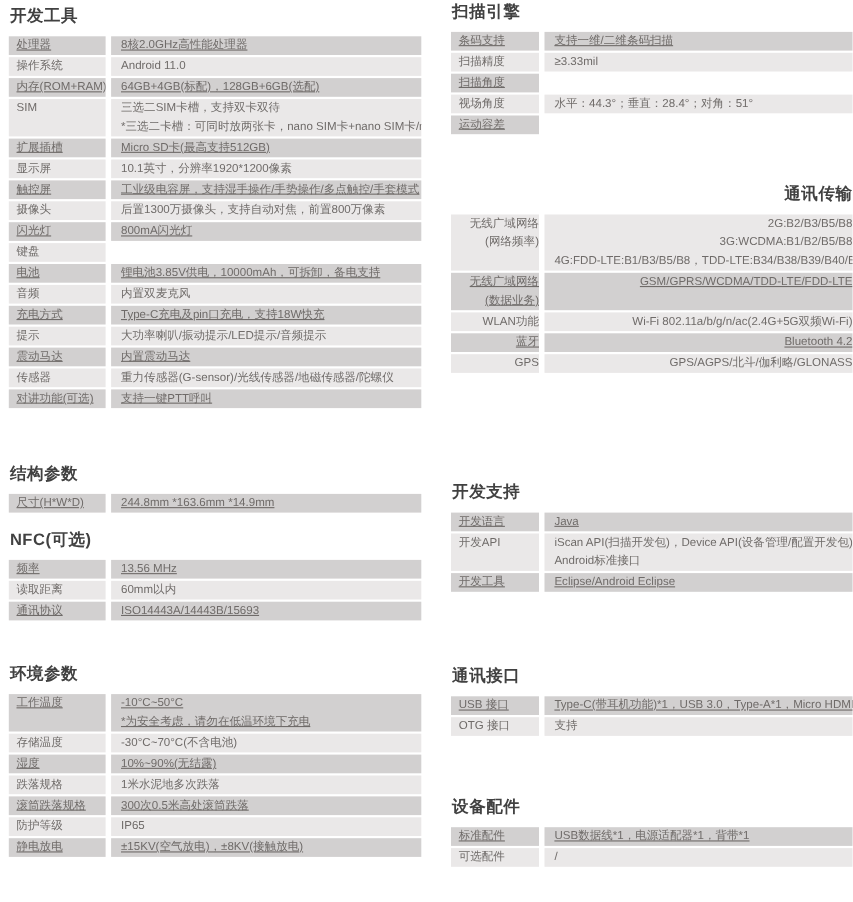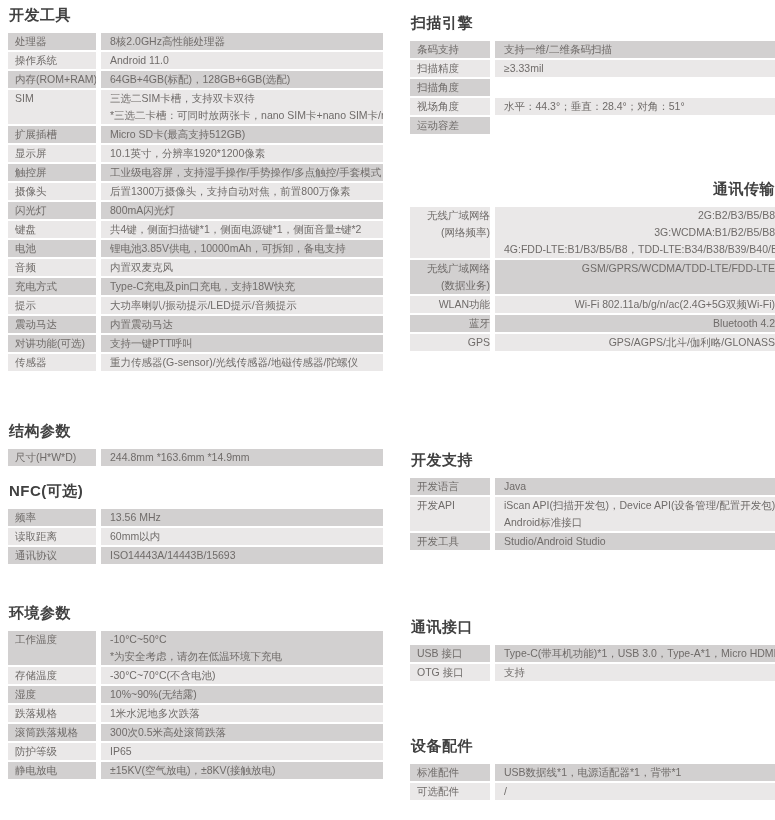--- a/index.html
+++ b/index.html
@@ -19,21 +19,21 @@
   }
   .col { position: absolute; top: 0; }
   .col-left  { left: 8px;   width: 375px; }
   .col-right { left: 410px; width: 365px; }
 
   .spec-section { display: block; }
   .col-left  .spec-section:nth-of-type(1) { margin-top: 6px;  }
   .col-left  .spec-section:nth-of-type(2) { margin-top: 51px; }
   .col-left  .spec-section:nth-of-type(3) { margin-top: 16px; }
   .col-left  .spec-section:nth-of-type(4) { margin-top: 40px; }
-  .col-right .spec-section:nth-of-type(1) { margin-top: 14px;  }
+  .col-right .spec-section:nth-of-type(1) { margin-top: 2px;  }
   .col-right .spec-section:nth-of-type(2) { margin-top: 46px; text-align: right; }
   .col-right .spec-section:nth-of-type(3) { margin-top: 100px; }
   .col-right .spec-section:nth-of-type(4) { margin-top: 68px; }
   .col-right .spec-section:nth-of-type(5) { margin-top: 56px; }
 
   .section-title {
     font-size: 15px;
     line-height: 17px;
     font-weight: bold;
     color: var(--title-text);
@@ -45,21 +45,21 @@
   .cell {
     font-size: 10.5px;
     line-height: 17px;
     color: var(--cell-text);
     overflow: hidden;
   }
   .cell-label { width: 81px; flex: 0 0 auto; padding-left: 7px; }
   .col-right .cell-label { width: 73px; }
   .cell-value { flex: 1 1 auto; padding-left: 9px; }
   .line { white-space: nowrap; }
-  .shade-dark  .cell { background: var(--row-dark); }
+  .shade-dark  .cell { background: var(--row-dark); text-decoration: underline; }
   .shade-light .cell { background: var(--row-light); }
   .shade-dark  .cell-label, .shade-light .cell-label { background-clip: border-box; }
 </style>
 </head>
 <body style="background: rgb(255, 255, 255);">
 
 <div class="col col-left">
     <section class="spec-section">
       <h2 class="section-title">开发工具</h2>
       <div class="spec-table">
@@ -133,23 +133,20 @@
             <div class="line">闪光灯</div>
           </div>
           <div class="cell cell-value">
             <div class="line">800mA闪光灯</div>
           </div>
         </div>
         <div class="spec-row shade-light">
           <div class="cell cell-label">
             <div class="line">键盘</div>
           </div>
-          <div class="cell cell-value">
-            <div class="line">共4键，侧面扫描键*1，侧面电源键*1，侧面音量±键*2</div>
-          </div>
         </div>
         <div class="spec-row shade-dark">
           <div class="cell cell-label">
             <div class="line">电池</div>
           </div>
           <div class="cell cell-value">
             <div class="line">锂电池3.85V供电，10000mAh，可拆卸，备电支持</div>
           </div>
         </div>
         <div class="spec-row shade-light">
@@ -177,34 +174,34 @@
           </div>
         </div>
         <div class="spec-row shade-dark">
           <div class="cell cell-label">
             <div class="line">震动马达</div>
           </div>
           <div class="cell cell-value">
             <div class="line">内置震动马达</div>
           </div>
         </div>
+        <div class="spec-row shade-light">
+          <div class="cell cell-label">
+            <div class="line">传感器</div>
+          </div>
+          <div class="cell cell-value">
+            <div class="line">重力传感器(G-sensor)/光线传感器/地磁传感器/陀螺仪</div>
+          </div>
+        </div>
         <div class="spec-row shade-dark">
           <div class="cell cell-label">
             <div class="line">对讲功能(可选)</div>
           </div>
           <div class="cell cell-value">
             <div class="line">支持一键PTT呼叫</div>
-          </div>
-        </div>
-        <div class="spec-row shade-light">
-          <div class="cell cell-label">
-            <div class="line">传感器</div>
-          </div>
-          <div class="cell cell-value">
-            <div class="line">重力传感器(G-sensor)/光线传感器/地磁传感器/陀螺仪</div>
           </div>
         </div>
       </div>
     </section>
     <section class="spec-section">
       <h2 class="section-title">结构参数</h2>
       <div class="spec-table">
         <div class="spec-row shade-dark">
           <div class="cell cell-label">
             <div class="line">尺寸(H*W*D)</div>
@@ -414,21 +411,21 @@
           <div class="cell cell-value">
             <div class="line">iScan API(扫描开发包)，Device API(设备管理/配置开发包)，</div>
             <div class="line">Android标准接口</div>
           </div>
         </div>
         <div class="spec-row shade-dark">
           <div class="cell cell-label">
             <div class="line">开发工具</div>
           </div>
           <div class="cell cell-value">
-            <div class="line">Studio/Android Studio</div>
+            <div class="line">Eclipse/Android Eclipse</div>
           </div>
         </div>
       </div>
     </section>
     <section class="spec-section">
       <h2 class="section-title">通讯接口</h2>
       <div class="spec-table">
         <div class="spec-row shade-dark">
           <div class="cell cell-label">
             <div class="line">USB 接口</div>

